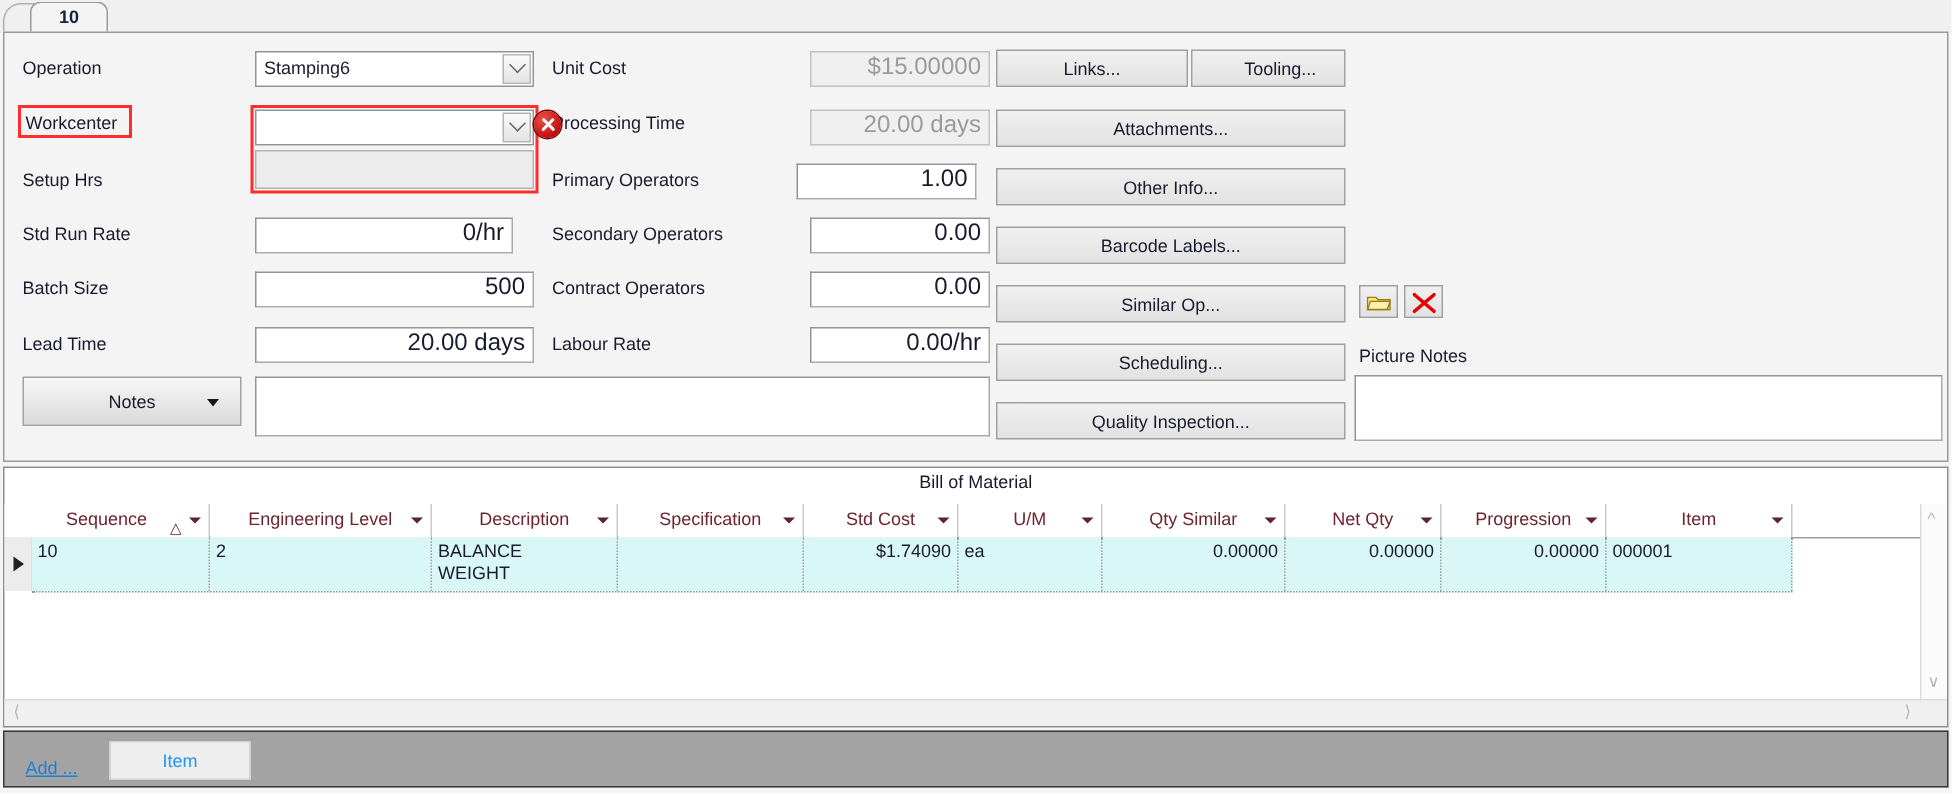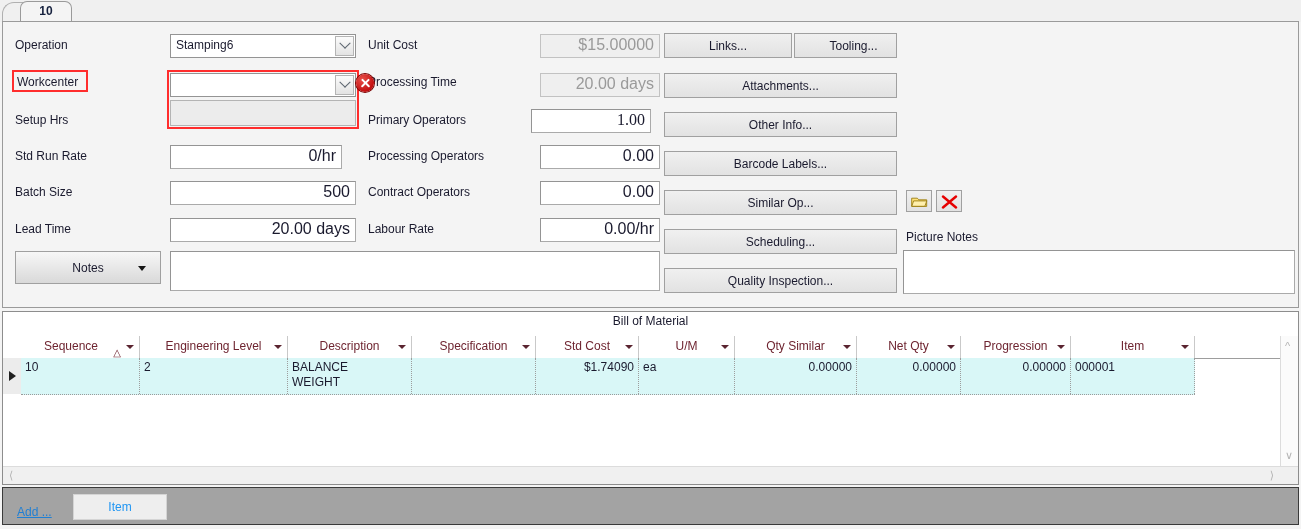--- a/index.html
+++ b/index.html
@@ -383,29 +383,29 @@
 
     <div class="redbox" style="left:164px; top:48px; width:192px; height:59px;"></div>
 
     <div class="fld" style="left:167px; top:123px; width:172px; height:24px;">0/hr</div>
     <div class="fld" style="left:167px; top:159px; width:186px; height:24px;">500</div>
     <div class="fld" style="left:167px; top:196px; width:186px; height:24px;">20.00 days</div>
 
     <div class="lbl" style="left:365px; top:16px;">Unit Cost</div>
     <div class="lbl" style="left:365px; top:53px;">Processing Time</div>
     <div class="lbl" style="left:365px; top:91px;">Primary Operators</div>
-    <div class="lbl" style="left:365px; top:127px;">Processing Operators</div>
+    <div class="lbl" style="left:365px; top:127px;">Secondary Operators</div>
     <div class="lbl" style="left:365px; top:163px;">Contract Operators</div>
     <div class="lbl" style="left:365px; top:200px;">Labour Rate</div>
 
     <div class="erricon" style="left:353px; top:52px;"></div>
 
     <div class="fld ro" style="left:537px; top:12px;  width:120px; height:24px;">$15.00000</div>
     <div class="fld ro" style="left:537px; top:51px;  width:120px; height:24px;">20.00 days</div>
-    <div class="fld" style="left:528px; top:87px;  width:120px; height:24px;font-family:Liberation Serif, serif;">1.00</div>
+    <div class="fld" style="left:528px; top:87px;  width:120px; height:24px;">1.00</div>
     <div class="fld" style="left:537px; top:123px; width:120px; height:24px;">0.00</div>
     <div class="fld" style="left:537px; top:159px; width:120px; height:24px;">0.00</div>
     <div class="fld" style="left:537px; top:196px; width:120px; height:24px;">0.00/hr</div>
 
     <div class="btn" style="left:661px; top:11px;  width:128px; height:25px; line-height:24px;">Links...</div>
     <div class="btn" style="left:791px; top:11px;  width:103px; height:25px; line-height:24px;padding-left:16px;">Tooling...</div>
     <div class="btn" style="left:661px; top:51px;  width:233px; height:25px; line-height:24px;">Attachments...</div>
     <div class="btn" style="left:661px; top:129px; width:233px; height:25px; line-height:24px;">Barcode Labels...</div>
     <div class="btn" style="left:661px; top:90px;  width:233px; height:25px; line-height:24px;">Other Info...</div>
     <div class="btn" style="left:661px; top:168px; width:233px; height:25px; line-height:24px;">Similar Op...</div>

